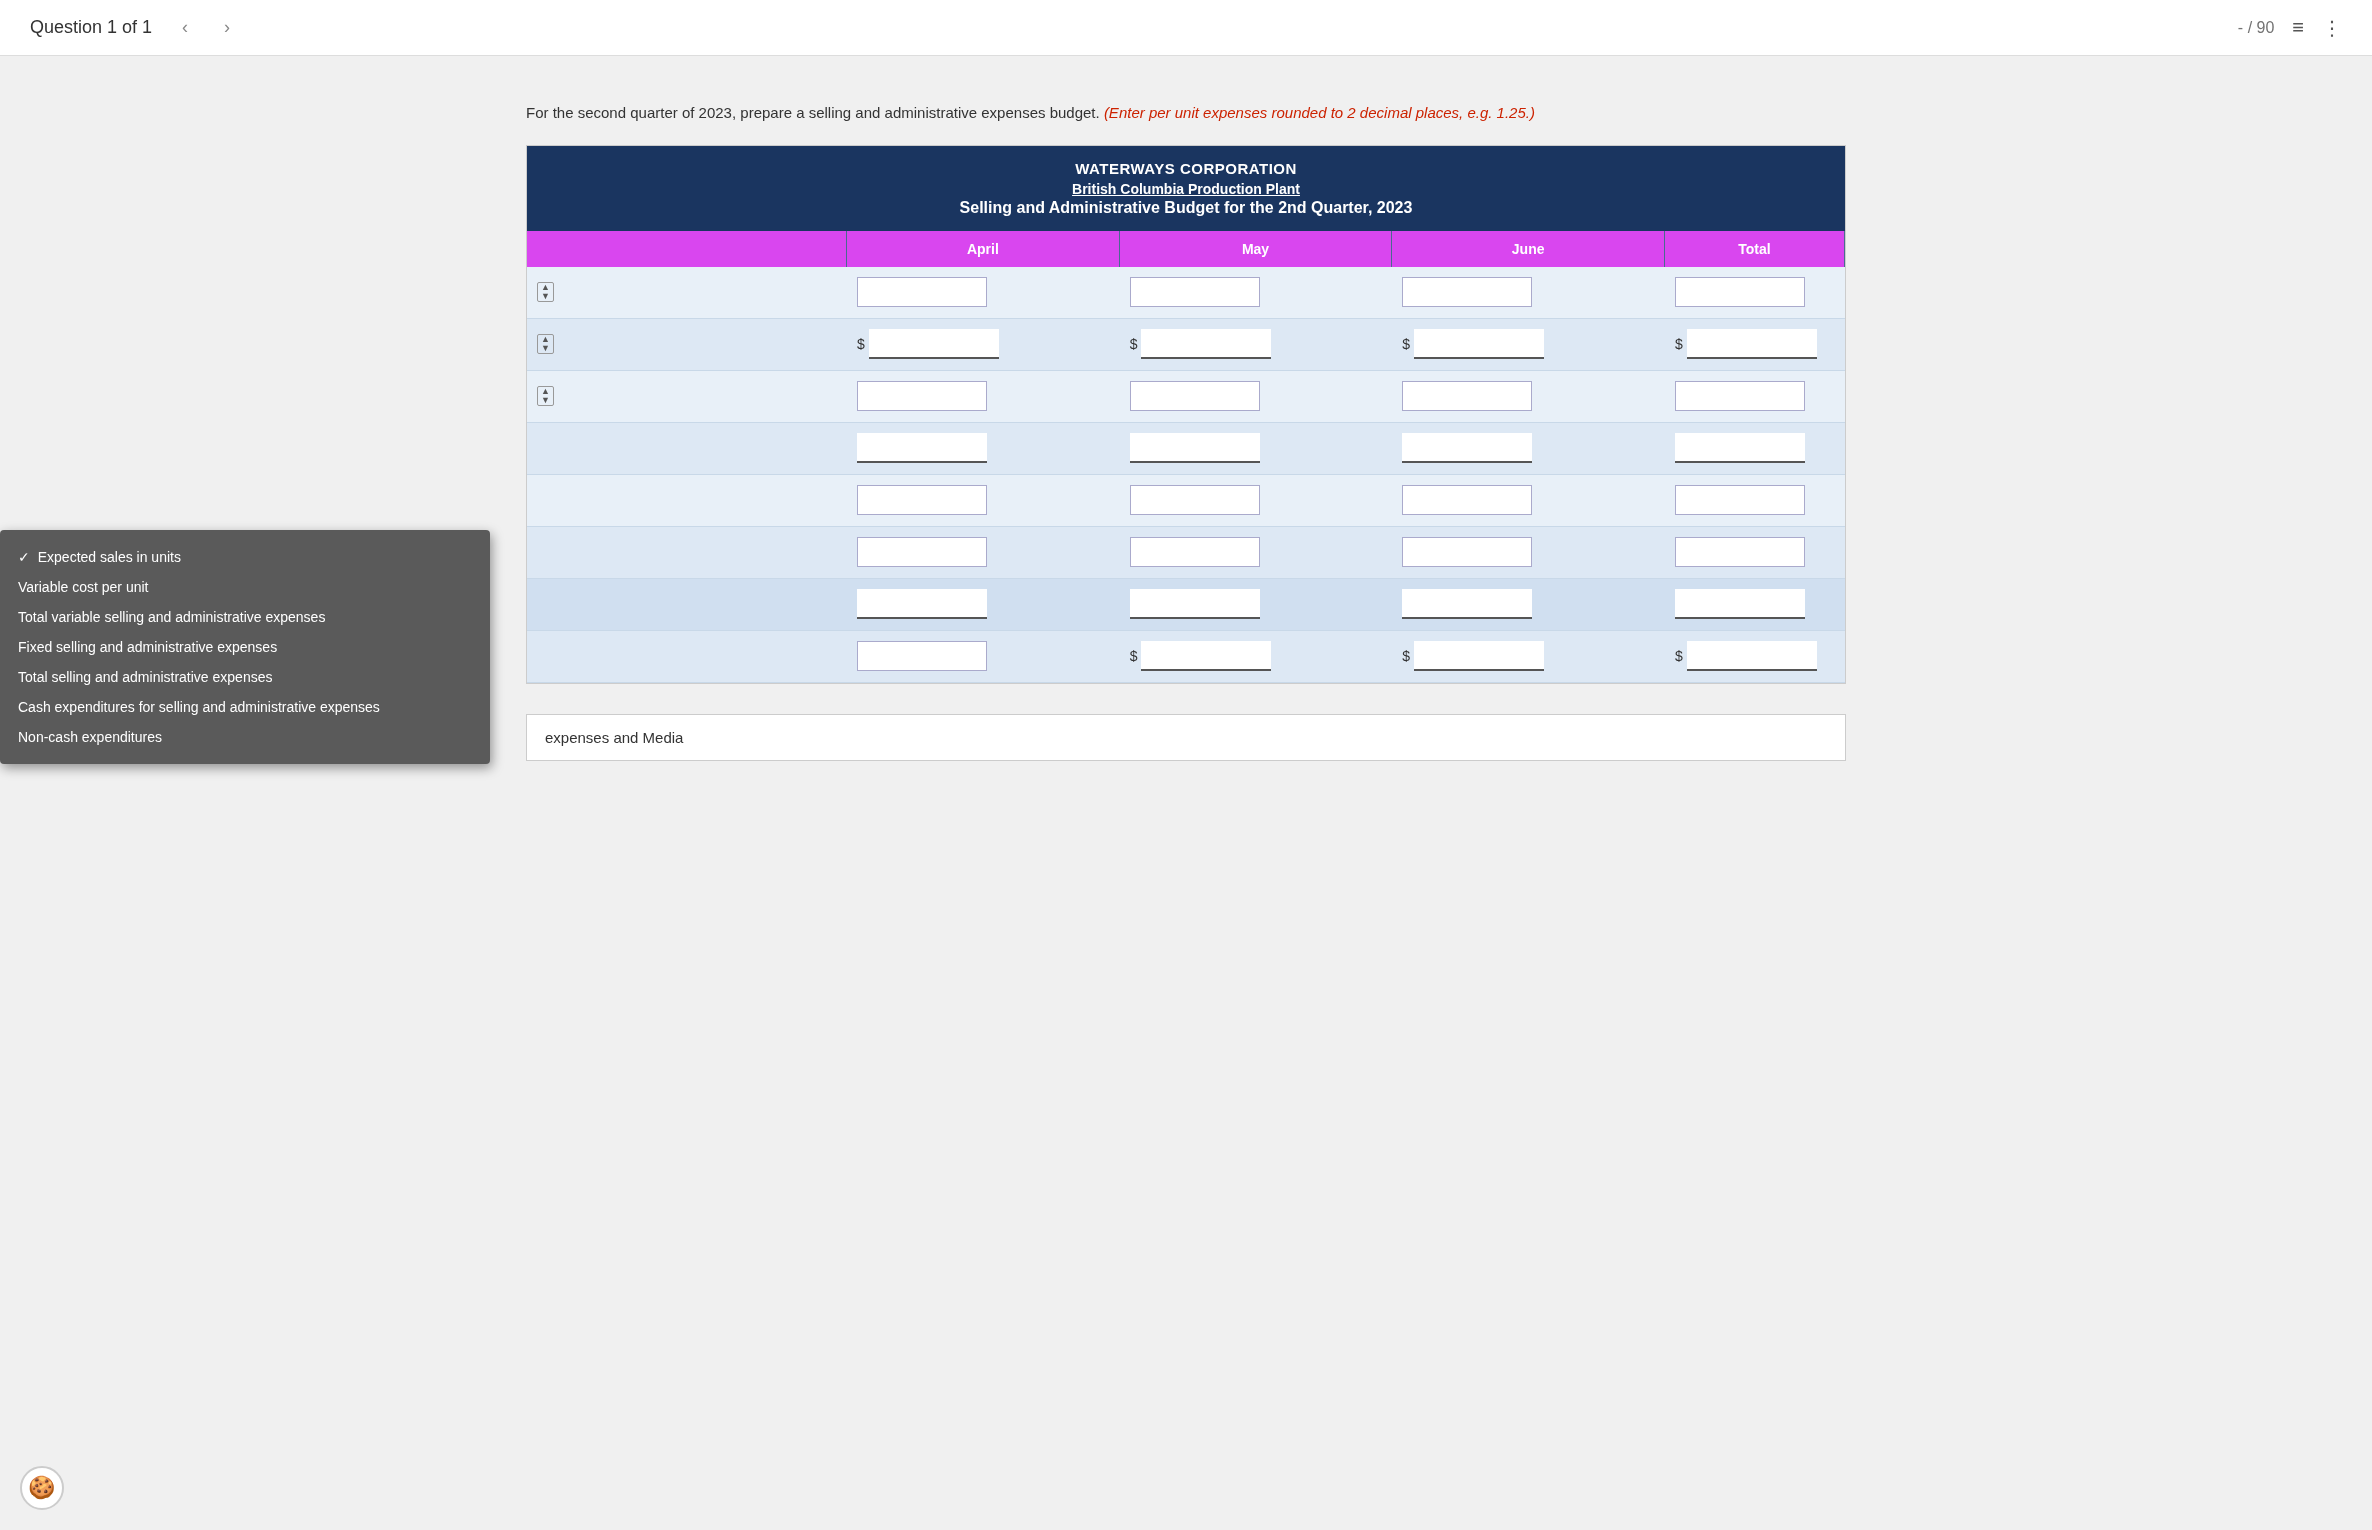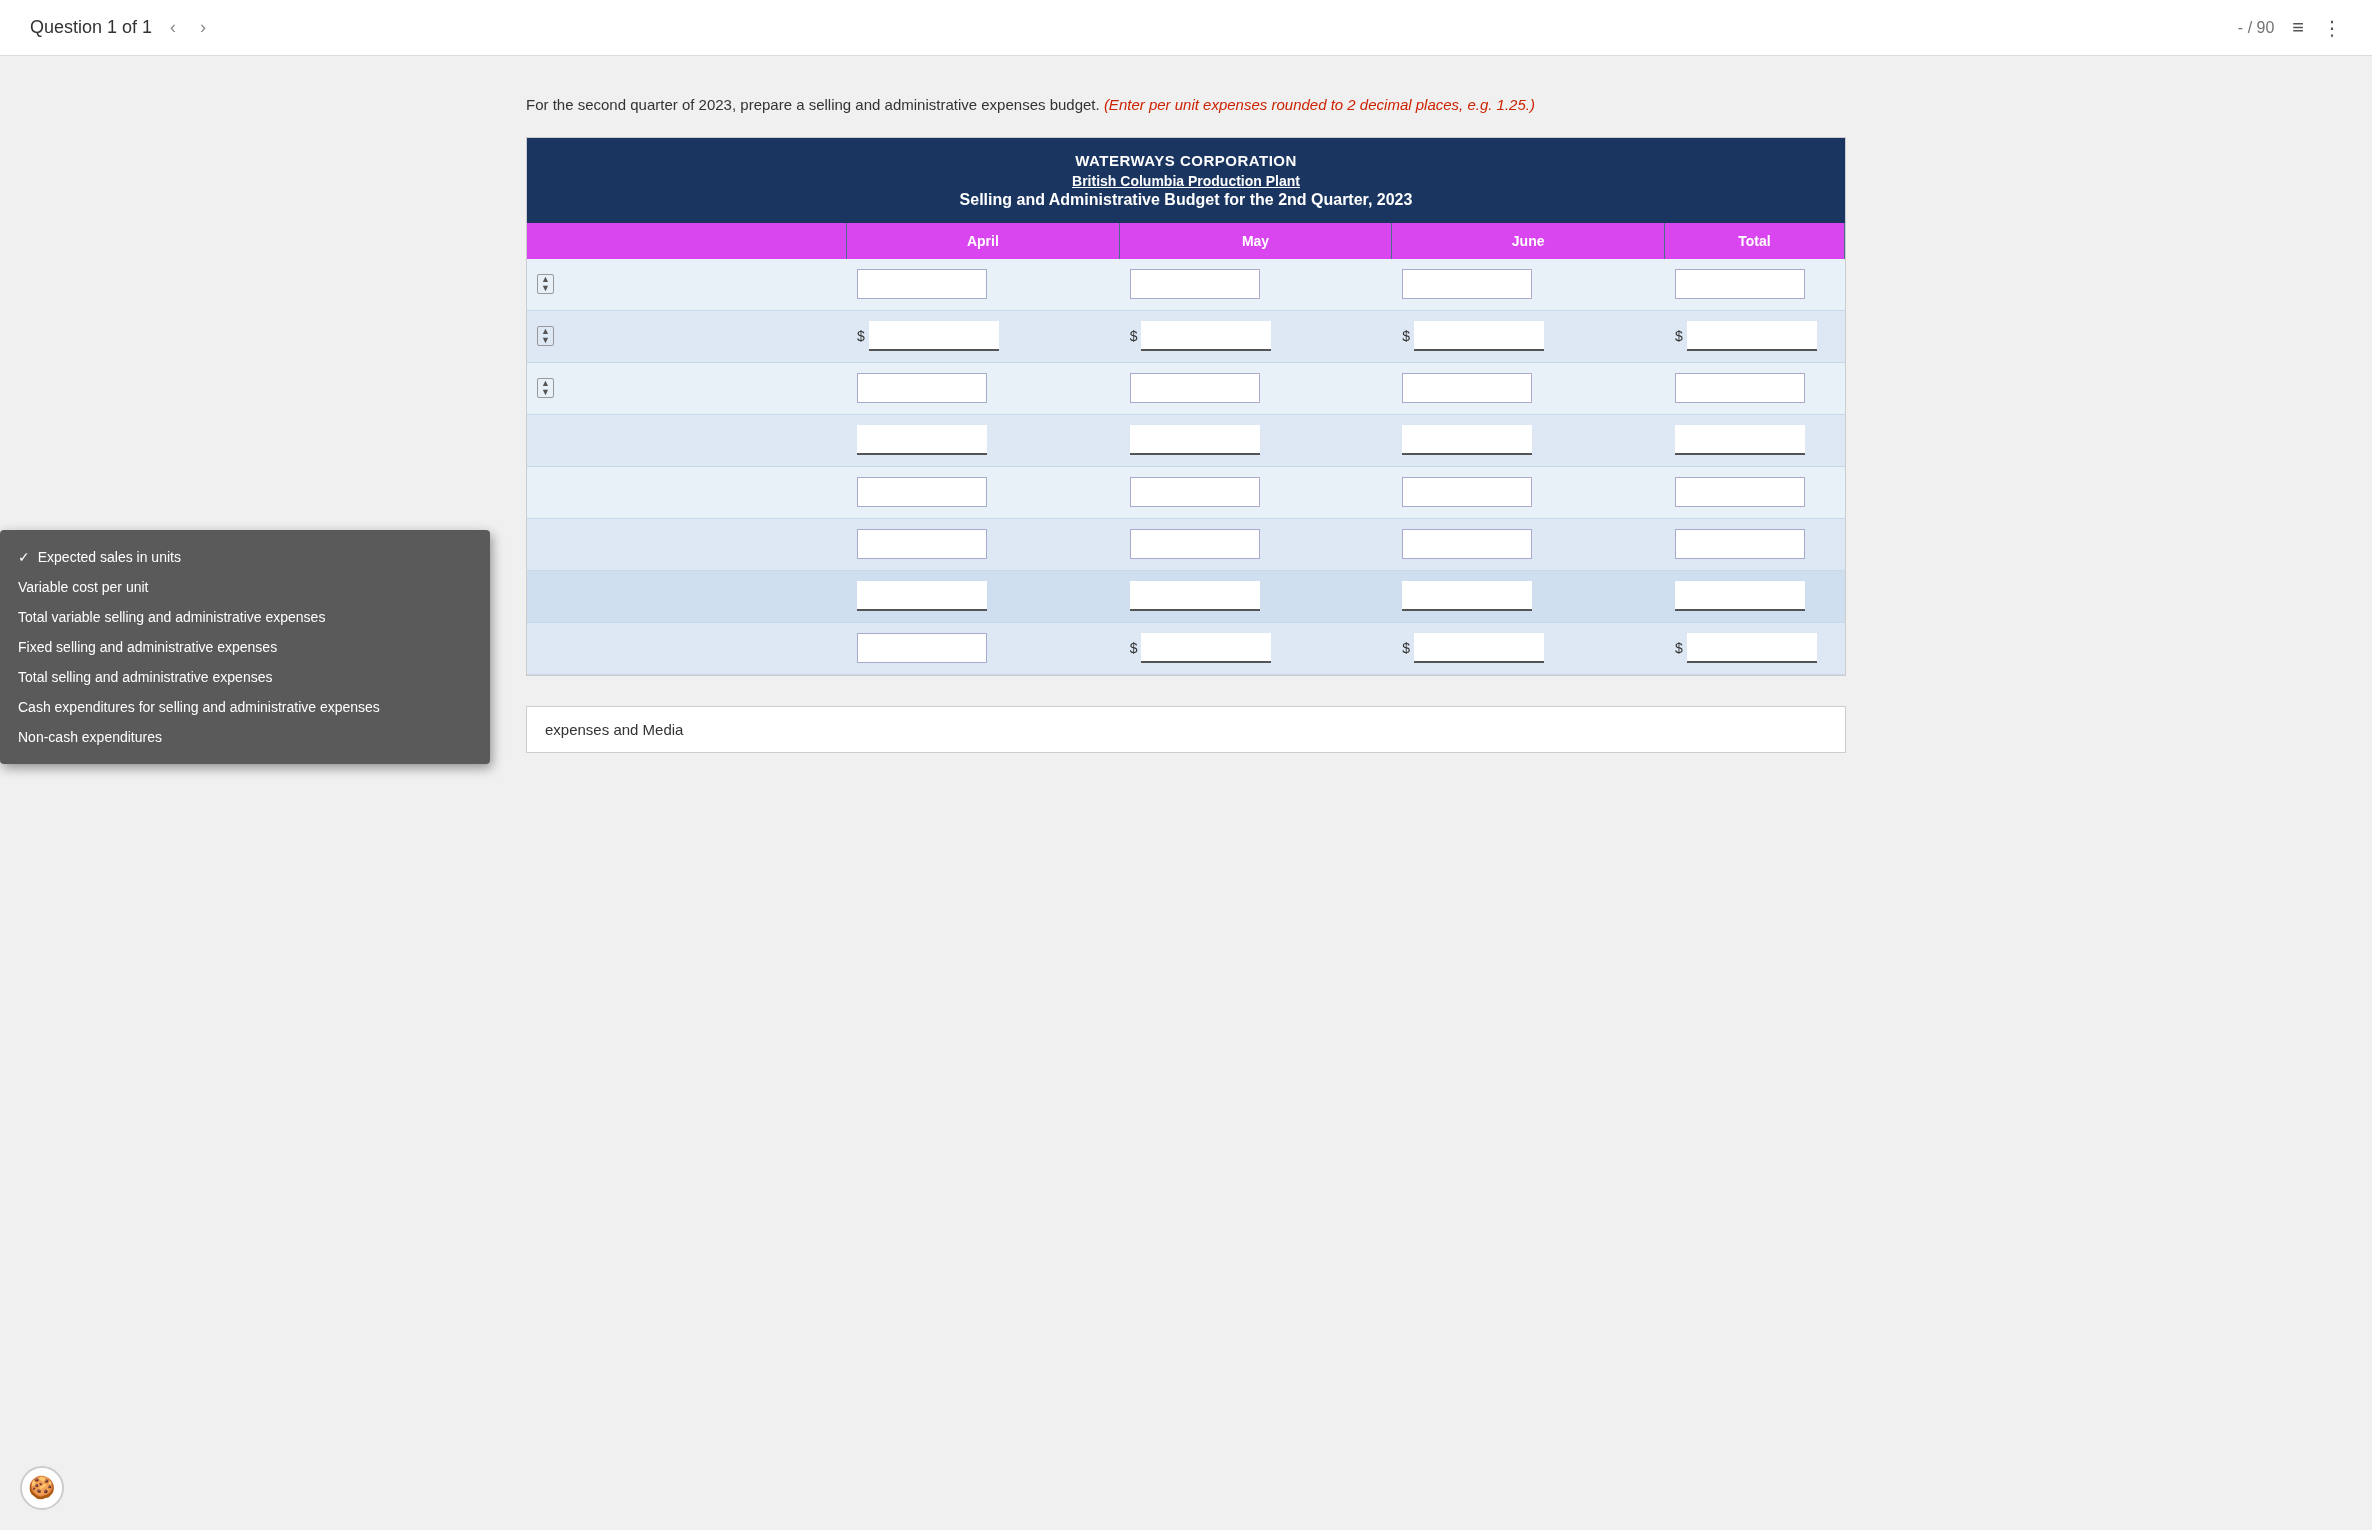--- a/index.html
+++ b/index.html
@@ -10,21 +10,21 @@
       align-items: center;
       justify-content: space-between;
       background: #fff;
       padding: 10px 30px;
       border-bottom: 1px solid #ddd;
       height: 56px;
     }
     .top-bar-left {
       display: flex;
       align-items: center;
-      gap: 12px;
+      gap: 24px;
     }
     .question-title {
       font-size: 18px;
       color: #333;
     }
     .nav-arrow {
       background: none;
       border: none;
       cursor: pointer;
       font-size: 18px;
@@ -44,21 +44,21 @@
       background: none;
       border: none;
       cursor: pointer;
       font-size: 20px;
       color: #555;
     }
 
     .main-content {
       padding: 30px 40px;
       max-width: 1400px;
-      margin: 8px auto;
+      margin: 16px auto;
     }
 
     .question-text {
       font-size: 15px;
       color: #333;
       margin-bottom: 20px;
       line-height: 1.5;
     }
     .question-text .red-italic {
       color: #cc2200;

